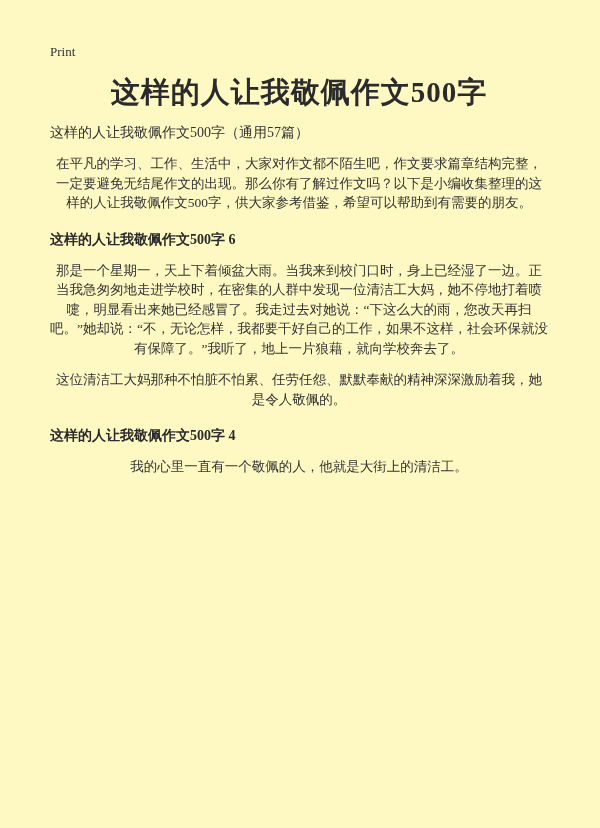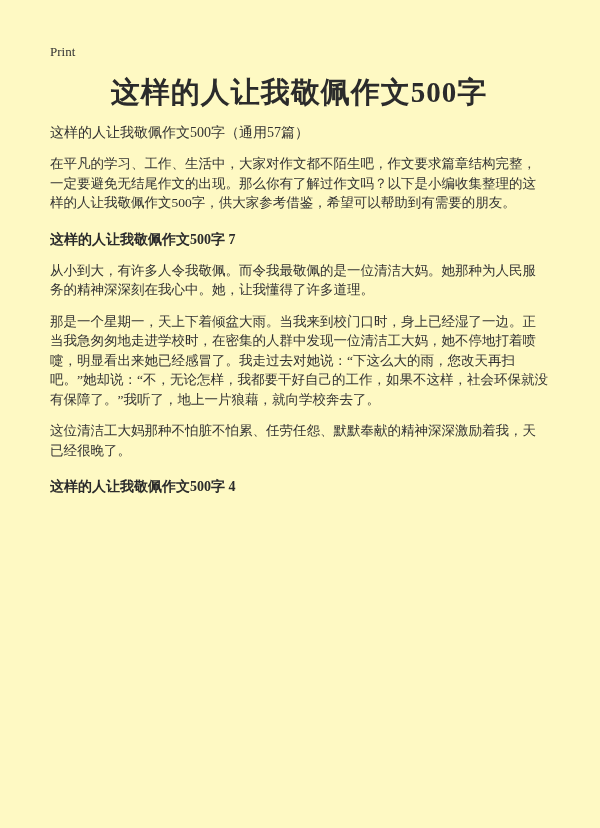--- a/index.html
+++ b/index.html
@@ -43,21 +43,21 @@
     font-size: 14px;
     line-height: 19px;
     color: #333333;
     font-family: Liberation Serif, serif;
   }
   p.body-para {
     margin: 12px 0 0 0;
     font-size: 13.5px;
     line-height: 19.5px;
     color: #333333;
-    text-align: left;
+    text-align: center;
     word-break: break-all;
   }
   h2.section-heading {
     margin: 17px 0 0 0;
     font-size: 14px;
     line-height: 19px;
     font-weight: bold;
     color: #2b2b2b;
   }
 </style>
@@ -67,26 +67,26 @@
 <div class="page">
 
   <a class="print-link">Print</a>
 
   <h1 class="doc-title">这样的人让我敬佩作文500字</h1>
 
   <p class="subtitle">这样的人让我敬佩作文500字（通用57篇）</p>
 
   <p class="body-para">在平凡的学习、工作、生活中，大家对作文都不陌生吧，作文要求篇章结构完整，一定要避免无结尾作文的出现。那么你有了解过作文吗？以下是小编收集整理的这样的人让我敬佩作文500字，供大家参考借鉴，希望可以帮助到有需要的朋友。</p>
 
-  <h2 class="section-heading">这样的人让我敬佩作文500字 7</h2>
+  <h2 class="section-heading">这样的人让我敬佩作文500字 6</h2>
 
-  <p class="body-para">从小到大，有许多人令我敬佩。而令我最敬佩的是一位清洁大妈。她那种为人民服务的精神深深刻在我心中。她，让我懂得了许多道理。</p>
 
   <p class="body-para">那是一个星期一，天上下着倾盆大雨。当我来到校门口时，身上已经湿了一边。正当我急匆匆地走进学校时，在密集的人群中发现一位清洁工大妈，她不停地打着喷嚏，明显看出来她已经感冒了。我走过去对她说：“下这么大的雨，您改天再扫吧。”她却说：“不，无论怎样，我都要干好自己的工作，如果不这样，社会环保就没有保障了。”我听了，地上一片狼藉，就向学校奔去了。</p>
 
 
-  <p class="body-para">这位清洁工大妈那种不怕脏不怕累、任劳任怨、默默奉献的精神深深激励着我，天已经很晚了。</p>
+  <p class="body-para">这位清洁工大妈那种不怕脏不怕累、任劳任怨、默默奉献的精神深深激励着我，她是令人敬佩的。</p>
 
   <h2 class="section-heading">这样的人让我敬佩作文500字 4</h2>
 
+  <p class="body-para">我的心里一直有一个敬佩的人，他就是大街上的清洁工。</p>
 
 
 </div>
 
 </body></html>

